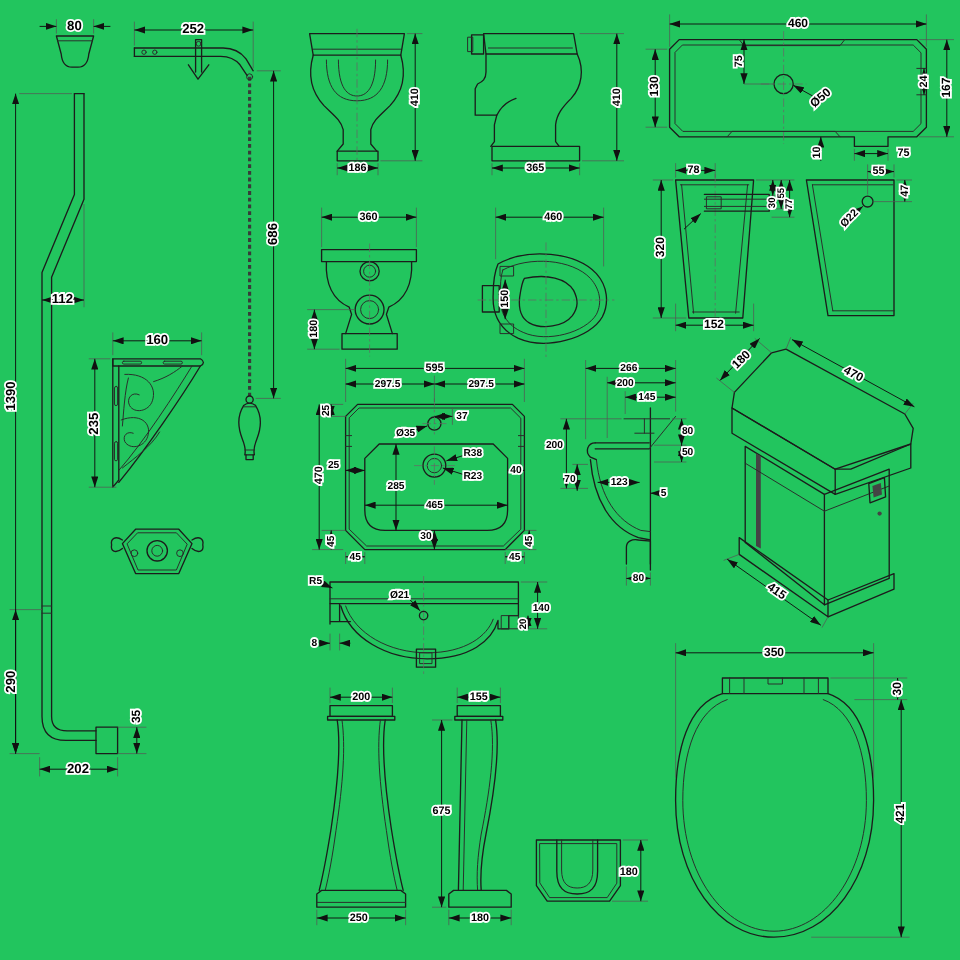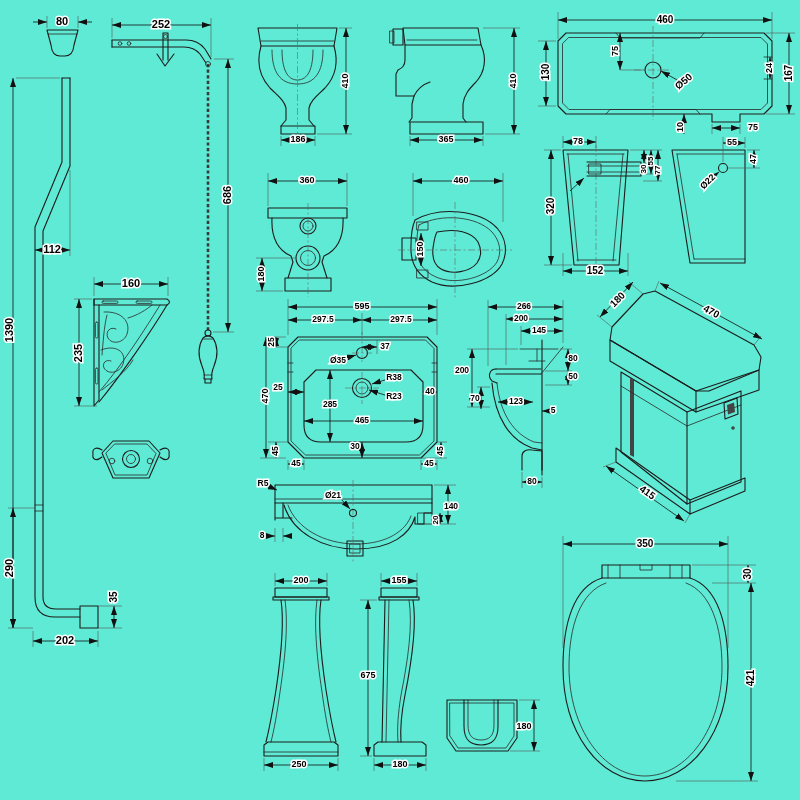--- a/index.html
+++ b/index.html
@@ -1,16 +1,16 @@
 <!DOCTYPE html>
 <html><head>
 <meta charset="utf-8">
 <style>
   html,body{margin:0;padding:0;background:#ffffff;}
-  #canvas{position:relative;width:800px;height:800px;background:#5eead4;overflow:hidden;}
+  #canvas{position:relative;width:800px;height:800px;background:#22c55e;overflow:hidden;}
   svg{display:block;}
   svg text{
     font-family:"Liberation Sans","DejaVu Sans",sans-serif;
     font-weight:bold;
     fill:#000;
     stroke:#fff;
     stroke-width:3px;
     paint-order:stroke;
     text-anchor:middle;
     dominant-baseline:middle;

